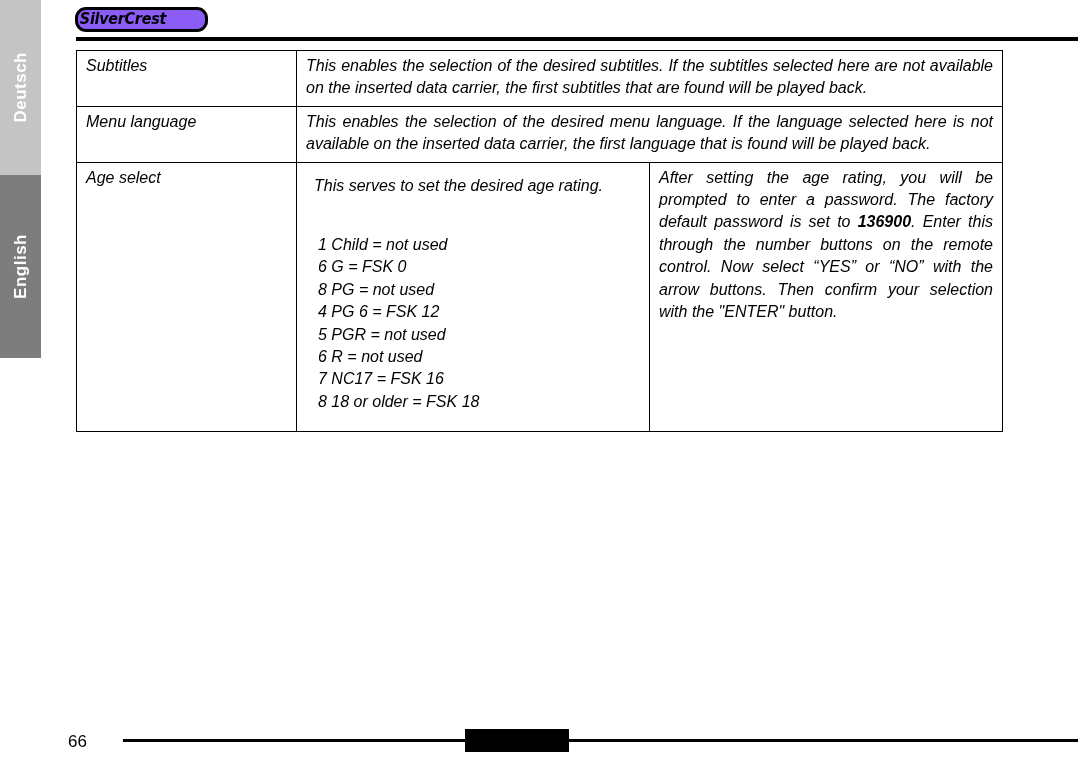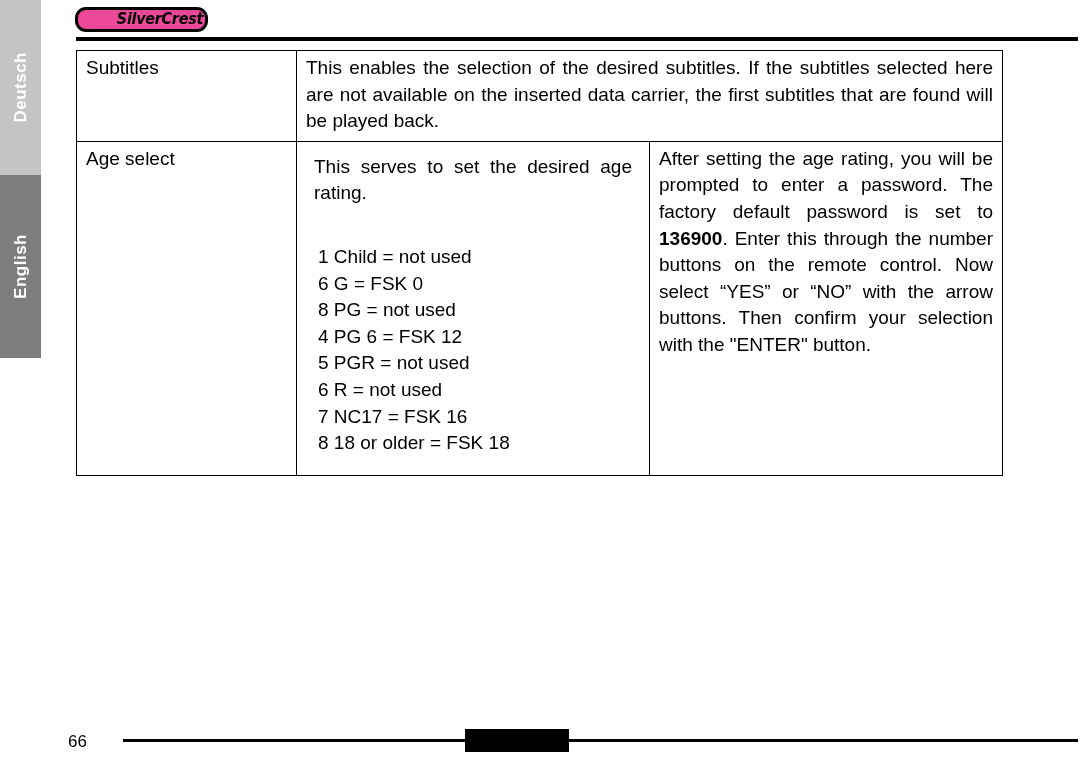--- a/index.html
+++ b/index.html
@@ -63,22 +63,22 @@
     position: absolute;
     left: 75px;
     top: 7px;
     width: 133px;
     height: 25px;
     border: 3px solid #000000;
     border-radius: 11px;
     box-sizing: border-box;
     display: flex;
     align-items: center;
-    justify-content: flex-end;
-    background: #ec4899;
+    justify-content: flex-start;
+    background: #8b5cf6;
   }
   .logo-text {
     font-family: "DejaVu Sans", sans-serif;
     font-weight: bold;
     font-style: italic;
     font-size: 15px;
     letter-spacing: -0.3px;
     line-height: 1;
     color: #000000;
     transform: scaleX(0.96);
@@ -98,22 +98,23 @@
     left: 76px;
     top: 50px;
     width: 927px;
     border-collapse: collapse;
     table-layout: fixed;
   }
   .spec-table td {
     border: 1px solid #000000;
     vertical-align: top;
     padding: 4px 9px 6px 9px;
-    font-size: 19px;
+    font-size: 16px;
     line-height: 1.40;
+    font-style: italic;
   }
   .col-label   { width: 201px; }
   .col-mid     { width: 291px; }
   .col-desc    { width: 435px; }
 
   .txt-justify { text-align: justify; text-align-last: left; }
 
   .cell-label { white-space: nowrap; }
 
   .desc-block { margin: 8px; }
@@ -177,20 +178,24 @@
 </div>
 
 <table class="spec-table">
   <tbody>
 
     <tr>
       <td class="col-label cell-label">Subtitles</td>
       <td class="txt-justify" colspan="2">This enables the selection of the desired subtitles. If the subtitles selected here are not available on the inserted data carrier, the first subtitles that are found will be played back.</td>
     </tr>
 
+    <tr>
+      <td class="col-label cell-label">Menu language</td>
+      <td class="txt-justify" colspan="2">This enables the selection of the desired menu language. If the language selected here is not available on the inserted data carrier, the first language that is found will be played back.</td>
+    </tr>
 
     <tr>
       <td class="col-label cell-label">Age select</td>
       <td class="col-mid">
         <p class="desc-block txt-justify">This serves to set the desired age rating.</p>
         <div class="list-gap"></div>
         <ul class="rating-list">
           <li>1 Child = not used</li>
           <li>6 G = FSK 0</li>
           <li>8 PG = not used</li>

